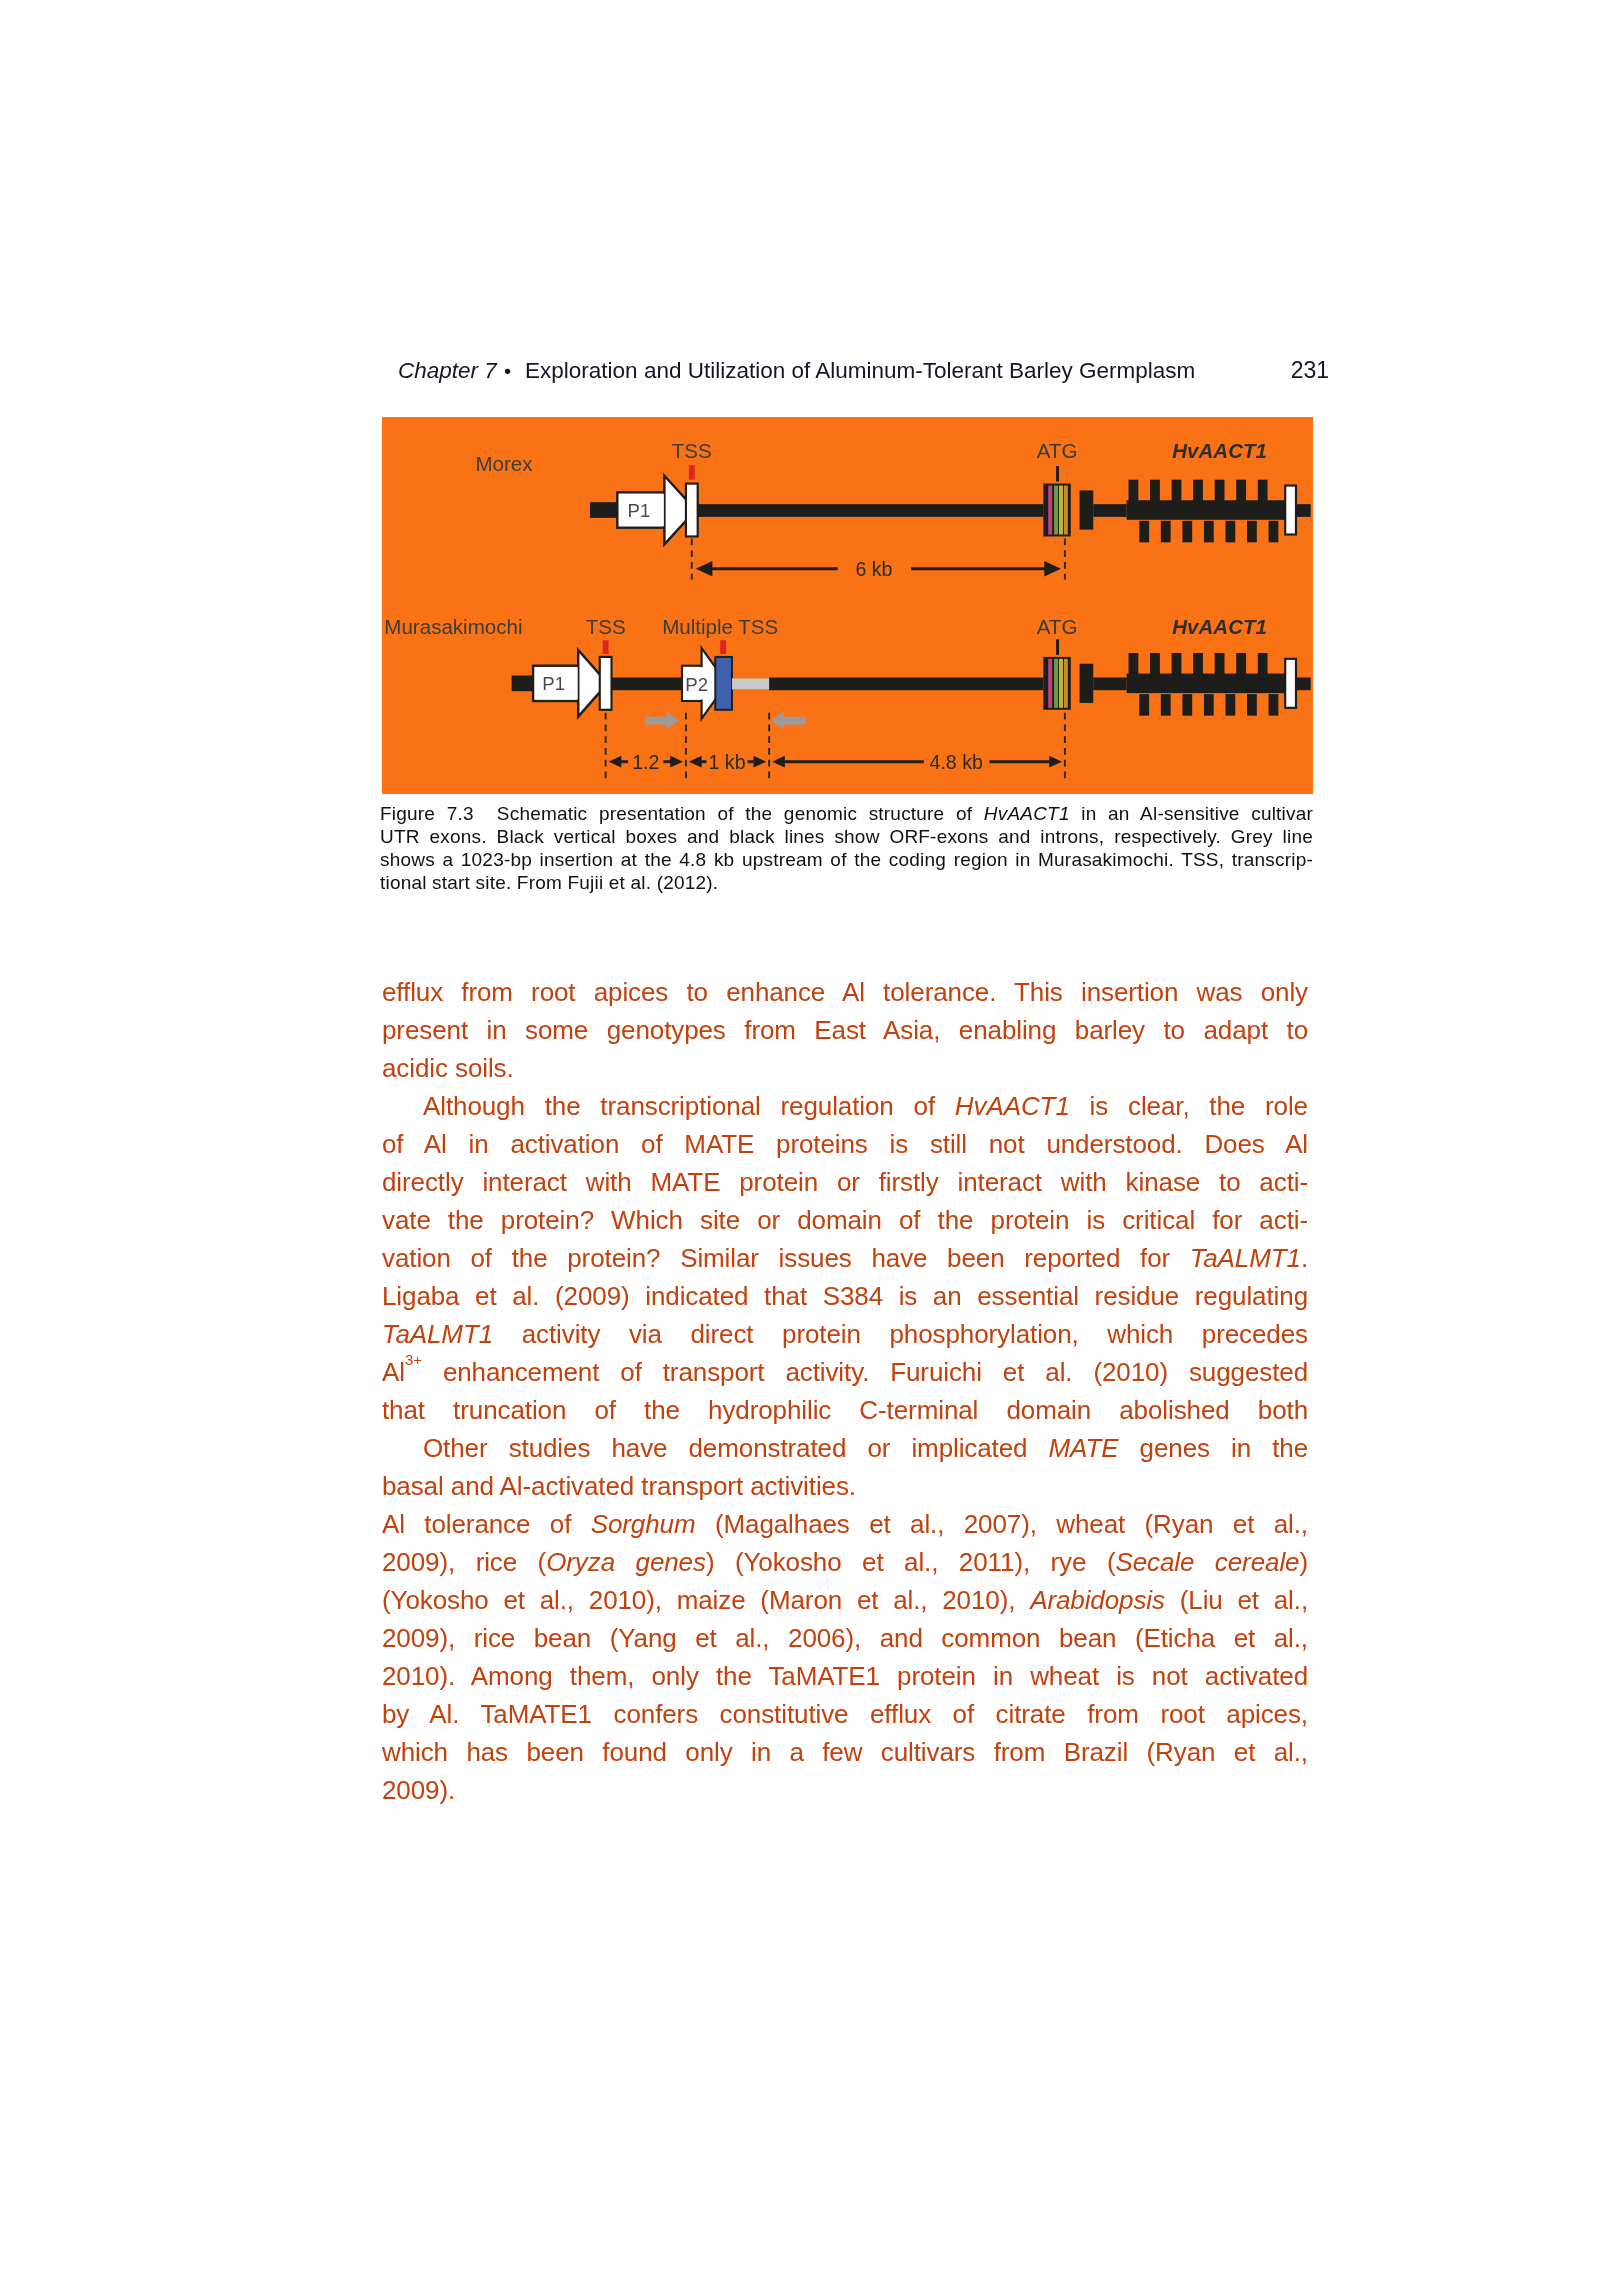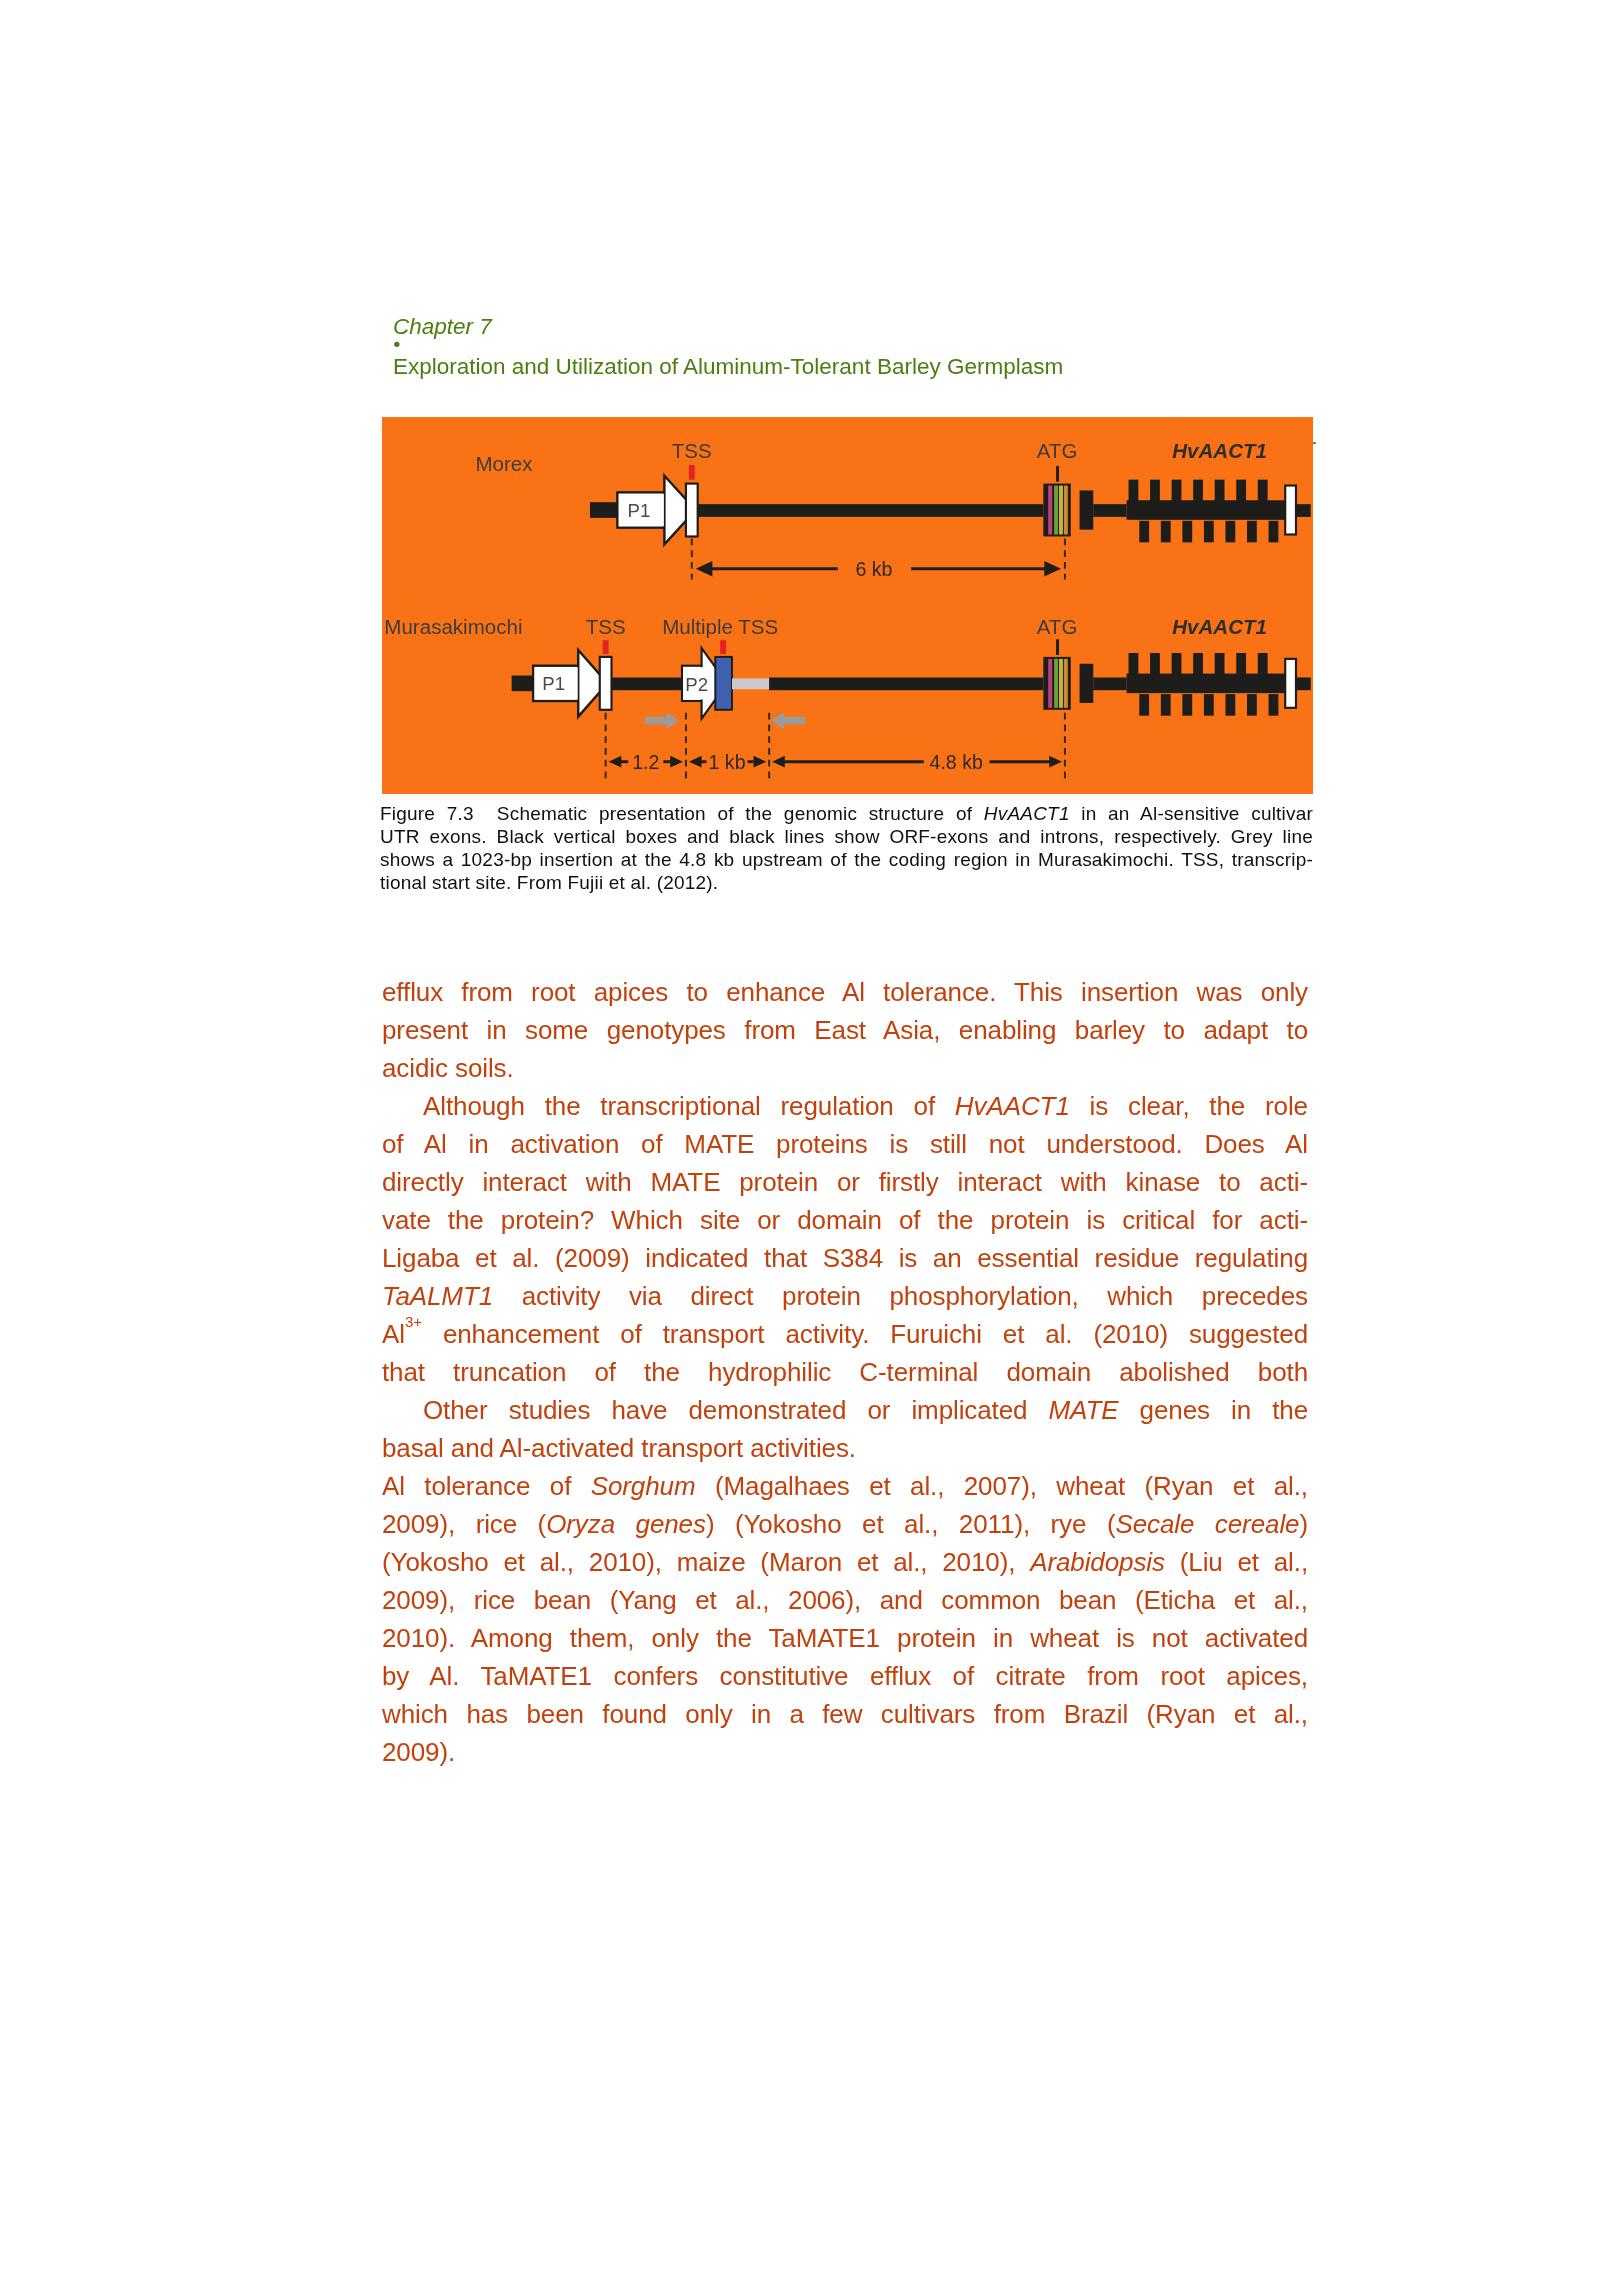--- a/index.html
+++ b/index.html
@@ -1,21 +1,21 @@
 <!DOCTYPE html>
 <html style="--fig-black: #1d1d1b; --fig-red: #e02423; --fig-blue: #3f61ae; --fig-grey_insert: #c9c9c9; --fig-grey_arrow: #9b9b9b; --fig-stripe_magenta: #c0427c; --fig-stripe_green: #6f9f3a; --fig-stripe_yellow: #c0b839; --fig-stripe_orange: #cd8a2f;"><head>
 <meta charset="utf-8">
 <style>
   html,body{margin:0;padding:0;background:#ffffff;}
   .page{position:relative;width:1620px;height:2292px;background:#ffffff;overflow:hidden;
         font-family:"Liberation Sans",sans-serif;color:#1b1b1b;}
 
   
-  .rhead{position:absolute;left:386px;top:314px;width:931px;display:flex;align-items:baseline;
-         font-size:22.5px;color:#4d7c0f;white-space:nowrap;flex-direction:column;}
+  .rhead{position:absolute;left:398px;top:314px;width:931px;display:flex;align-items:baseline;
+         font-size:22.5px;color:#0f172a;white-space:nowrap;}
   .rhead .chap{font-style:italic;}
   .rhead .bullet{font-size:12.7px;margin:0 13.7px 0 6.9px;position:relative;top:-2.9px;}
   .rhead .pageno{margin-left:auto;font-size:23px;margin-top:43px;}
 
   
   .figpanel{position:absolute;left:382px;top:417px;width:931px;height:377px;background:#f97316;}
   .figpanel svg{display:block;}
   svg text{font-family:"Liberation Sans",sans-serif;fill:#3c3c3c;}
   .flabel{font-size:21px;}
   .fgene{font-size:21px;font-style:italic;font-weight:bold;fill:#2e2e2e;}
@@ -216,20 +216,21 @@
     </div>
 
   <div class="bodytext" id="bodytext">
       <div class="b-line">efflux from root apices to enhance Al tolerance. This insertion was only</div>
       <div class="b-line">present in some genotypes from East Asia, enabling barley to adapt to</div>
       <div class="b-line last">acidic soils.</div>
       <div class="b-line indent">Although the transcriptional regulation of <i>HvAACT1</i> is clear, the role</div>
       <div class="b-line">of Al in activation of MATE proteins is still not understood. Does Al</div>
       <div class="b-line">directly interact with MATE protein or firstly interact with kinase to acti-</div>
       <div class="b-line">vate the protein? Which site or domain of the protein is critical for acti-</div>
+      <div class="b-line">vation of the protein? Similar issues have been reported for <i>TaALMT1</i>.</div>
       <div class="b-line">Ligaba et al. (2009) indicated that S384 is an essential residue regulating</div>
       <div class="b-line"><i>TaALMT1</i> activity via direct protein phosphorylation, which precedes</div>
       <div class="b-line">Al<sup>3+</sup> enhancement of transport activity. Furuichi et al. (2010) suggested</div>
       <div class="b-line">that truncation of the hydrophilic C-terminal domain abolished both</div>
       <div class="b-line indent">Other studies have demonstrated or implicated <i>MATE</i> genes in the</div>
       <div class="b-line last">basal and Al-activated transport activities.</div>
       <div class="b-line">Al tolerance of <i>Sorghum</i> (Magalhaes et al., 2007), wheat (Ryan et al.,</div>
       <div class="b-line">2009), rice (<i>Oryza genes</i>) (Yokosho et al., 2011), rye (<i>Secale cereale</i>)</div>
       <div class="b-line">(Yokosho et al., 2010), maize (Maron et al., 2010), <i>Arabidopsis</i> (Liu et al.,</div>
       <div class="b-line">2009), rice bean (Yang et al., 2006), and common bean (Eticha et al.,</div>

